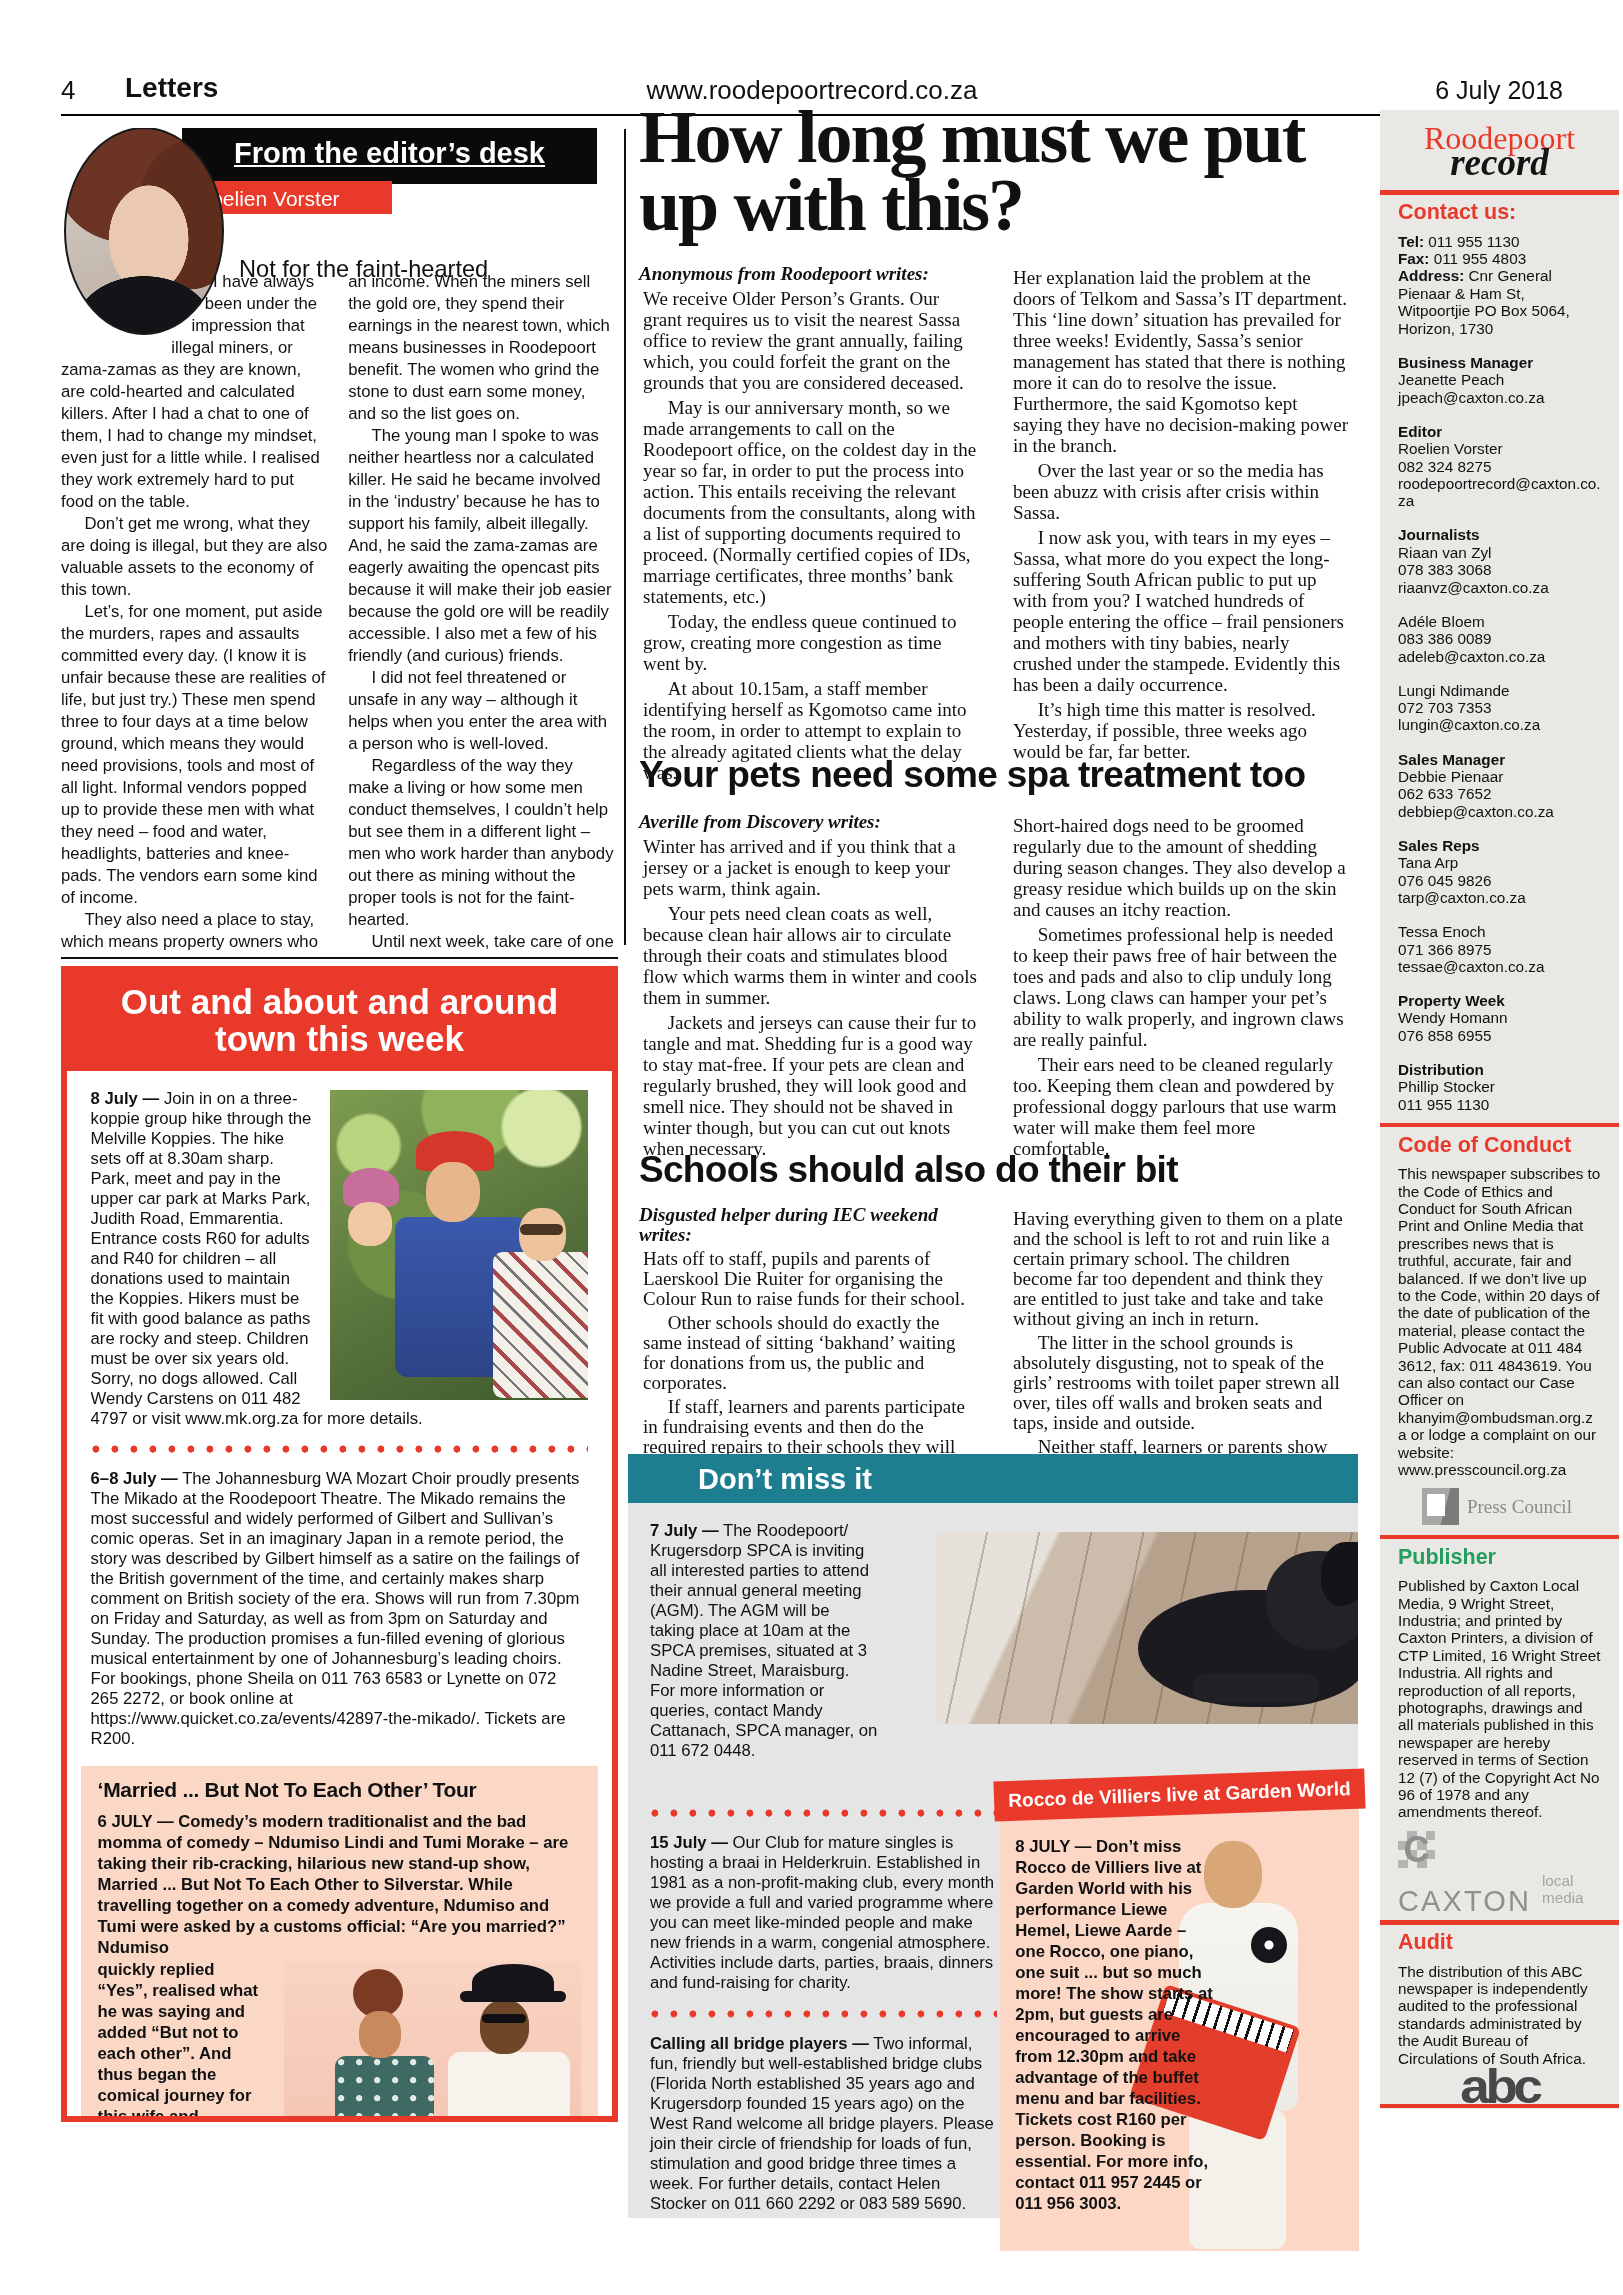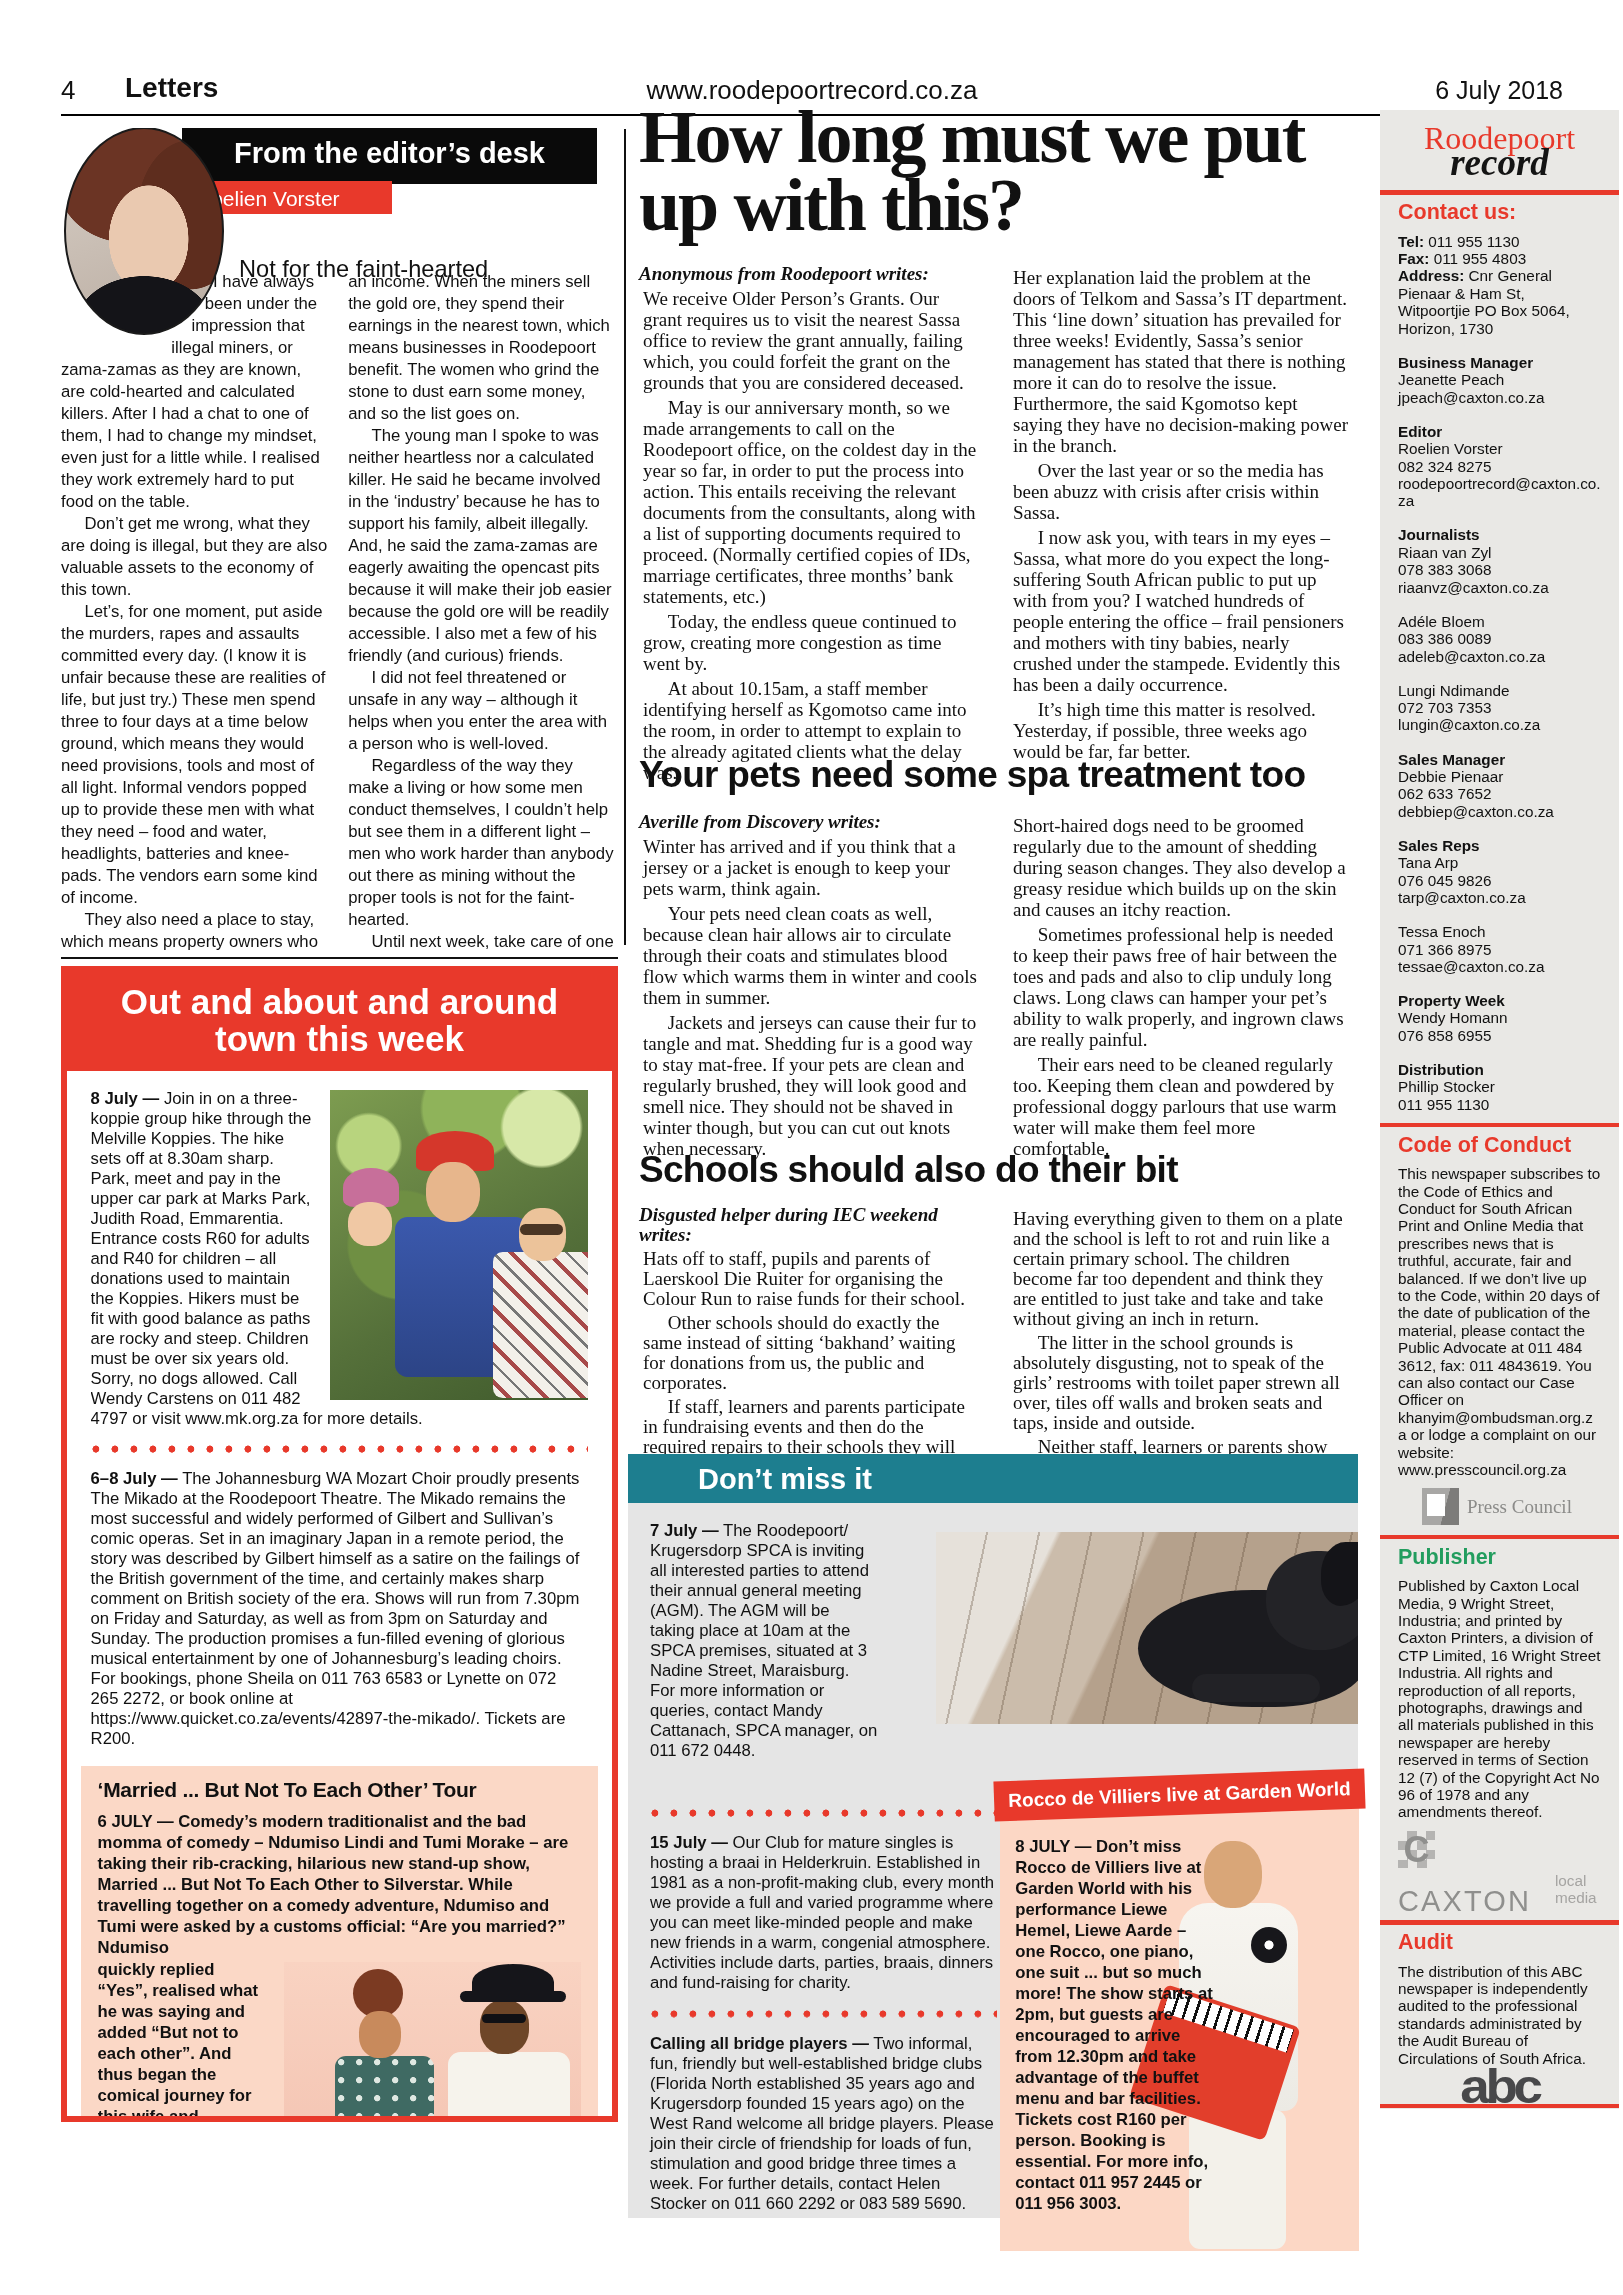--- a/index.html
+++ b/index.html
@@ -19,21 +19,21 @@
   .editor-desk { position:absolute; left:61px; top:128px; width:555px; height:830px; overflow:hidden; }
   .editor-photo { position:absolute; left:2.8px; top:-1.4px; width:160px; height:208px;
       border:2.8px solid #1a1a1a; border-radius:50%; z-index:3;
       background:
         radial-gradient(ellipse 69px 51px at 50% 97%, #141418 0 99%, transparent 100%),
         radial-gradient(ellipse 40px 54px at 53% 54%, #eac9b0 0 99%, transparent 100%),
         radial-gradient(ellipse 54px 75px at 80% 42%, #5e2d1e 0 99%, transparent 100%),
         radial-gradient(ellipse 71px 61px at 40% 26%, #6b3424 0 99%, transparent 100%),
         linear-gradient(160deg, #d8cfc6, #b9aca1); }
   .fed-title { position:absolute; left:121px; top:0; width:415px; height:56px; background:#0a0a0a;
-      color:#fff; font-size:29px; font-weight:bold; text-align:center; line-height:51px; z-index:2; }
+      color:#fff; font-size:29px; font-weight:bold; text-align:center; line-height:51px; z-index:2;text-decoration:underline; }
   .fed-byline { position:absolute; left:121px; top:53px; width:210px; height:33px; background:#e8392b;
       color:#fff; font-size:21px; line-height:35px; padding-left:14px; z-index:2; }
   .ed-headline { position:absolute; left:178px; top:104px; font-size:23.6px; font-weight:normal; }
   .ed-cols { position:absolute; left:0; top:143px; width:555px; display:flex; gap:19.4px; }
   .ed-col { width:268px; font-size:16.7px; line-height:22px; }
   .ed-col p { margin:0; }
   .ed-col p + p { text-indent:1.4em; }
   .photo-spacer { float:left; width:160px; height:69px;
       shape-outside:ellipse(163px 142px at -4% -48%); }
 
@@ -163,21 +163,21 @@
   .blk-l { word-wrap:break-word; }
   .s-small { margin:0 0 9.7px 0; word-wrap:break-word; }
 
   .press-logo { display:flex; align-items:center; gap:8.3px; margin:7px 0 1.4px 23.6px; }
   .pc-glyph { width:37px; height:37px;
       background:linear-gradient(#fff,#fff) 5.6px 5.6px/18px 22px no-repeat,
                  linear-gradient(105deg, #a8a7a5 0 60%, #7d7c7a 61% 100%); }
   .pc-text { font-family:"Liberation Serif", serif; font-size:19px; line-height:19.4px; color:#8b8b89; }
 
   .caxton-logo { margin:8.3px 0 1.4px 0; }
-  .cx-row { display:flex; align-items:flex-end; gap:24px; }
+  .cx-row { display:flex; align-items:flex-end; gap:11px; }
   .cx-glyph { width:37px; height:37px; position:relative; margin-bottom:4.2px;
       background:repeating-conic-gradient(#b5b4b2 0 25%, #e9e8e5 0 50%) 0 0/19px 19px; }
   .cx-glyph::after { content:"C"; position:absolute; inset:0; font-size:36px; font-weight:bold;
       color:#8f8f8d; text-align:center; line-height:37px; }
   .cx-name { font-size:29px; letter-spacing:2.1px; color:#8f8f8d; }
   .cx-sub { font-size:15.3px; color:#a5a4a2; padding-bottom:4.2px; }
 
   .abc-logo { font-size:53px; font-weight:bold; letter-spacing:-4.2px; color:#48484a;
       text-align:center; transform:scaleY(.92); margin-top:4.2px; }
 </style>

